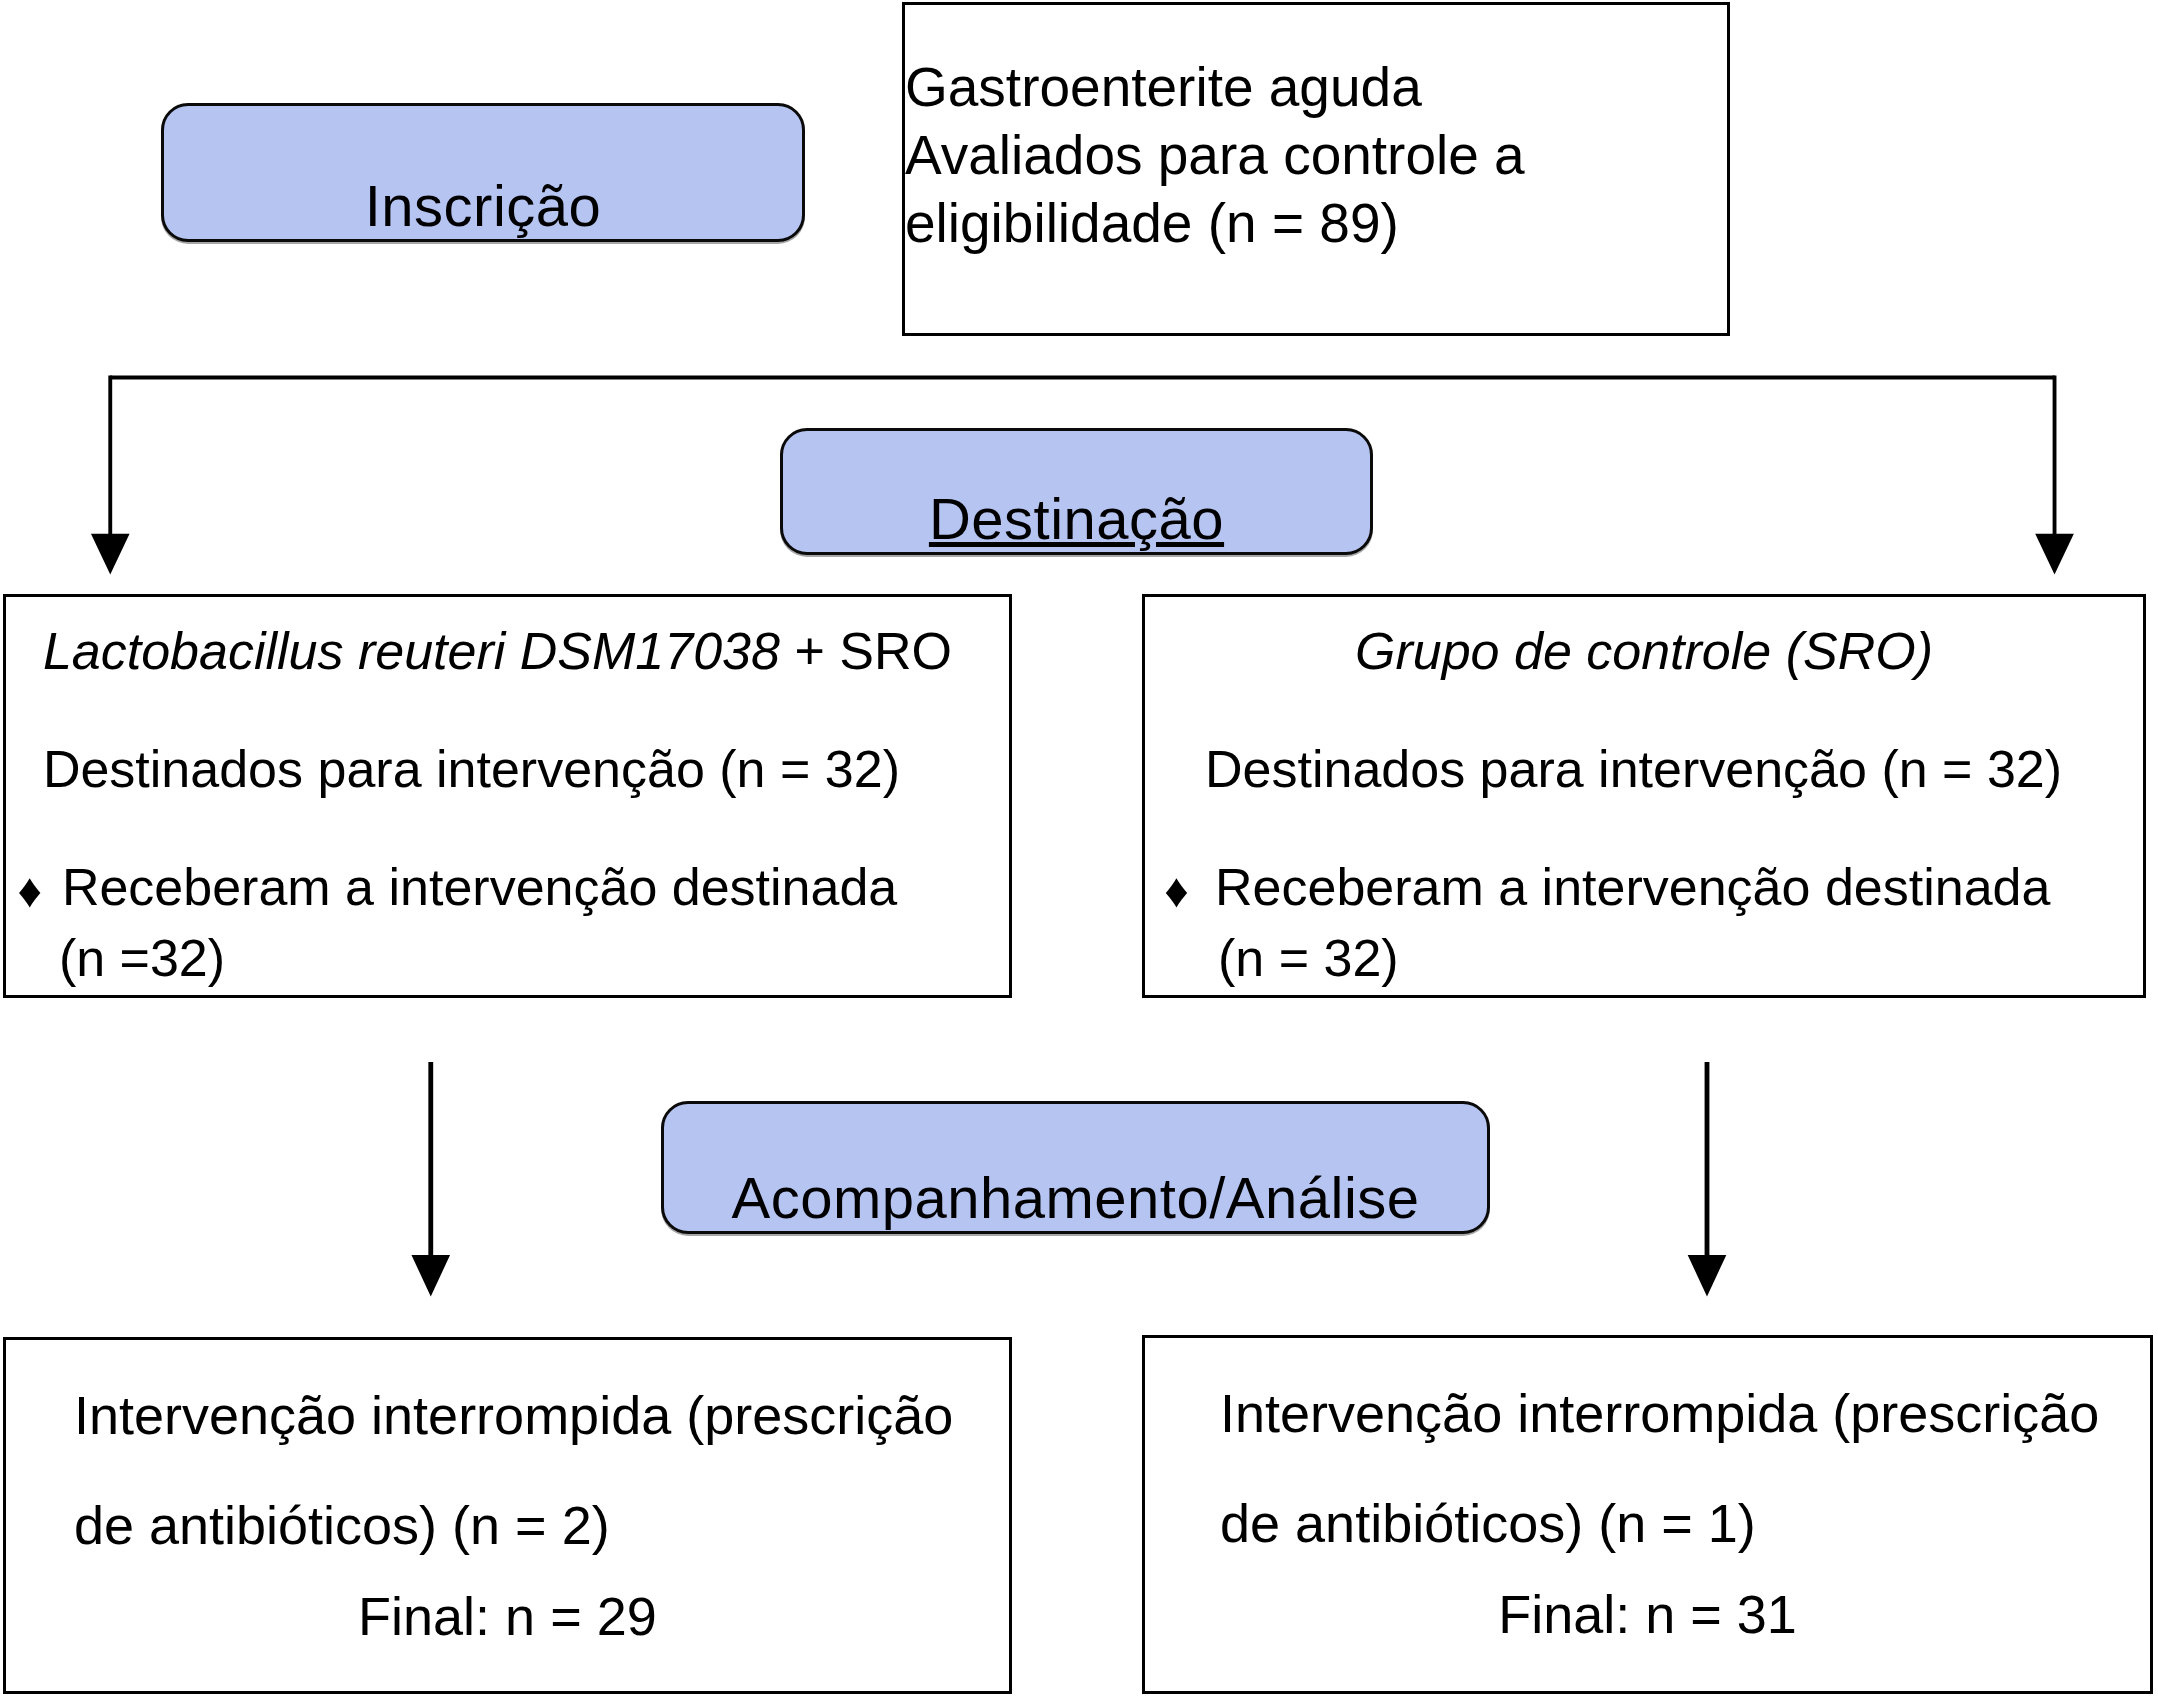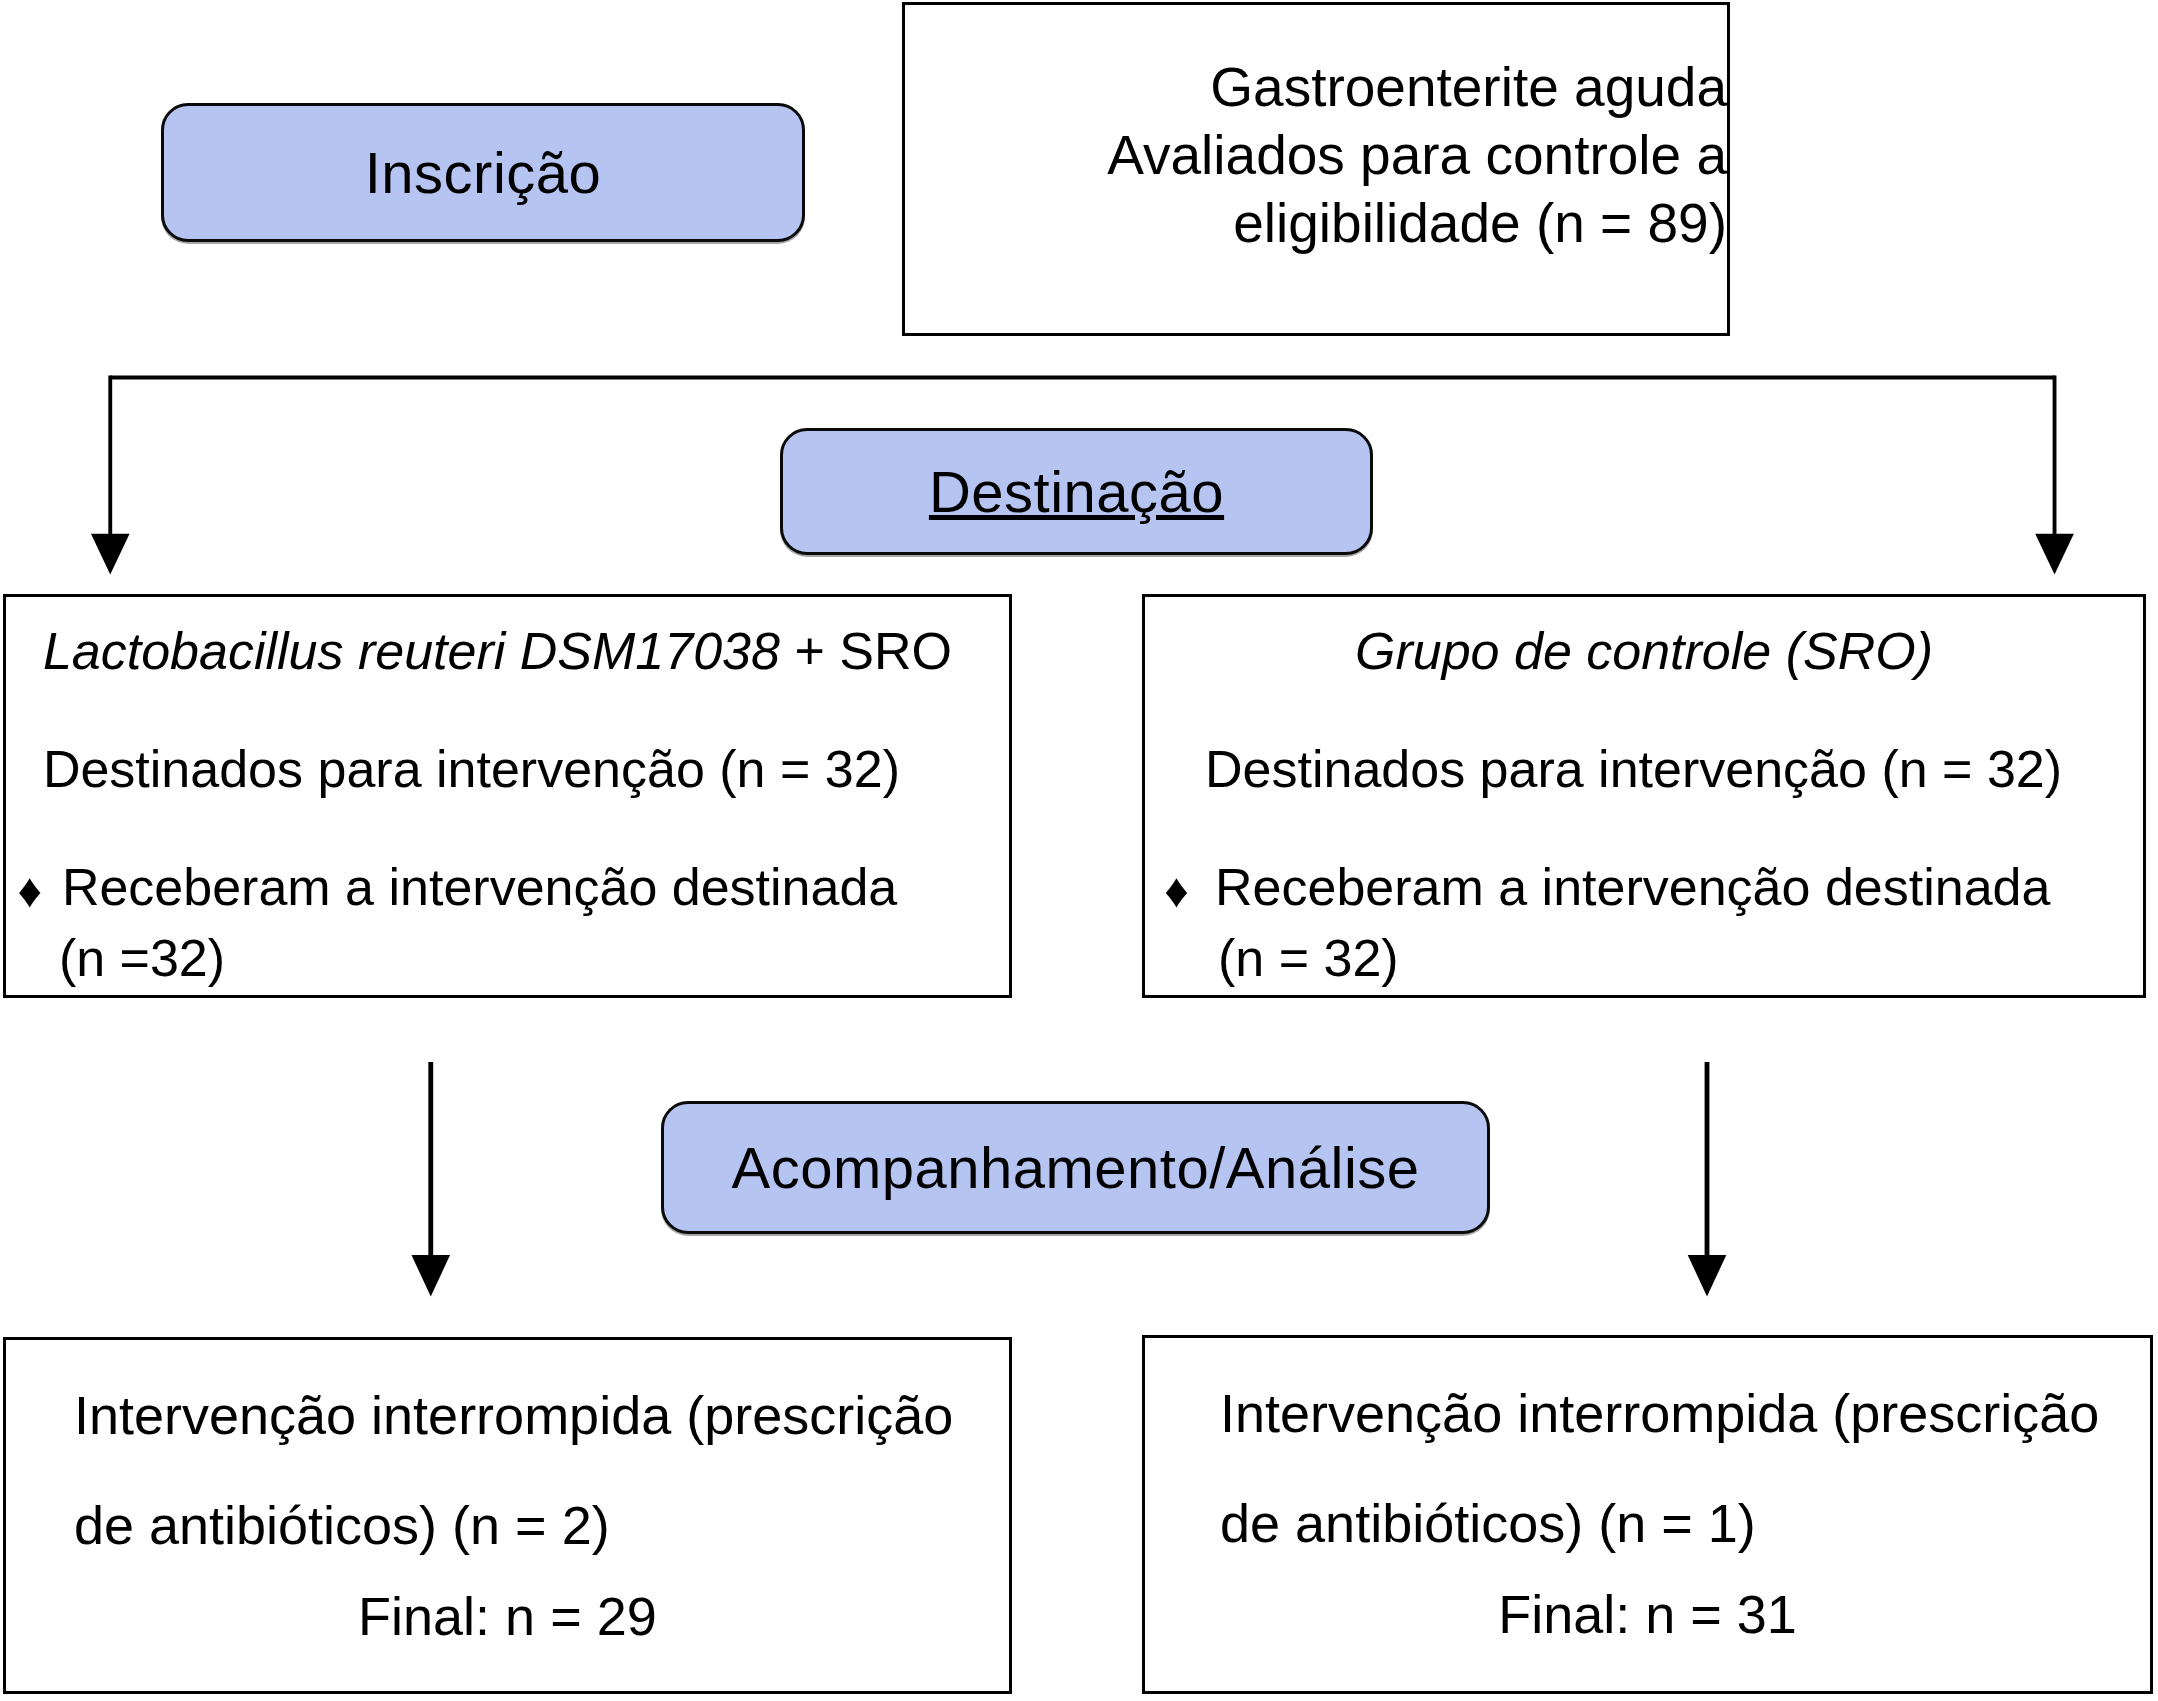--- a/index.html
+++ b/index.html
@@ -28,40 +28,40 @@
     border: 3.9px solid #000000;
     background: #ffffff;
     z-index: 2;
   }
   .pill {
     position: absolute;
     box-sizing: border-box;
     border: 3.9px solid #0a0a0a;
     border-radius: 27px;
     display: flex;
-    align-items: center;
+    align-items: flex-end;
     justify-content: center;
     font-size: 58px;
     letter-spacing: 0.5px;
     z-index: 3;
     box-shadow: 0 1.9px 0 rgba(0,0,0,0.35);
   }
   .pill-enroll   { left: 161px;  top: 103px;  width: 644px; height: 139px; }
   .pill-alloc    { left: 780px;  top: 428px;  width: 593px; height: 127px; text-decoration: underline; }
   .pill-follow   { left: 661px;  top: 1101px; width: 829px; height: 133px; }
 
   .box-elig      { left: 902px;  top: 1.9px;    width: 828px;  height: 334px; }
   .box-grp-left  { left: 2.9px;    top: 594px;  width: 1009px; height: 404px; }
   .box-grp-right { left: 1142px; top: 594px;  width: 1004px; height: 404px; }
   .box-out-left  { left: 2.9px;    top: 1337px; width: 1009px; height: 357px; }
   .box-out-right { left: 1142px; top: 1335px; width: 1011px; height: 359px; }
 
   .elig-text {
     padding-top: 48px;
-    text-align: right;
+    text-align: left;
     font-size: 55px;
     line-height: 68px;
   }
   .tline {
     position: absolute;
     white-space: nowrap;
     font-size: 52px;
     line-height: 62px;
   }
   .t-center {

